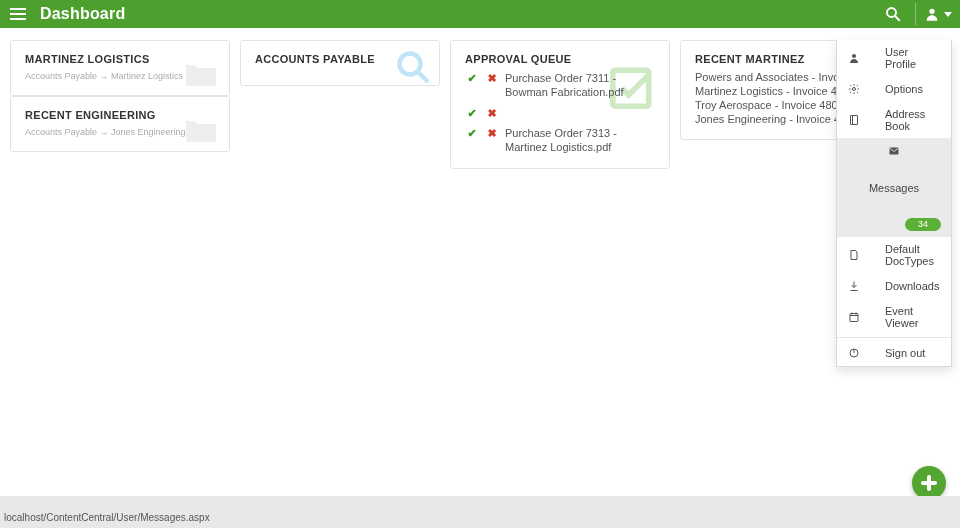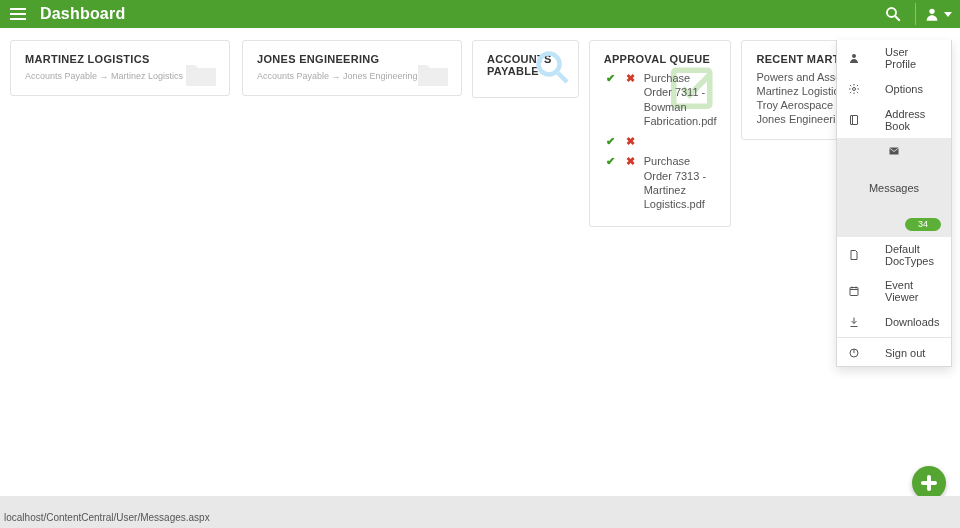--- a/index.html
+++ b/index.html
@@ -10,21 +10,21 @@
   .hamburger { flex-direction:column; gap:3px;}
   .brand { font-size:16px; font-weight:600; margin-left:4px; letter-spacing:.2px;}
   .top-right { margin-left:auto; display:flex; align-items:center; height:100%;}
   .top-btn { width:44px; height:100%; display:flex; align-items:center; justify-content:center; cursor:pointer; position:relative;}
   .top-sep { width:1px; height:22px; background:rgba(255,255,255,.35);}
   .caret-down { width:0;height:0;border-left:4px solid transparent;border-right:4px solid transparent;border-top:5px solid #fff; margin-left:4px;}
   .person { display:flex; align-items:center;}
   svg { display:block; }
 
   .cards { padding:12px 10px; display:flex; gap:10px; align-items:flex-start;}
-  .col { display:flex; flex-direction:row; gap:12px; }
+  .col { display:flex; flex-direction:column; gap:0; }
   .card { background:#fff; border:1px solid #e3e3e3; border-radius:3px; padding:12px 14px 14px; position:relative; }
   .card.small { width:220px; min-height:54px;}
   .card.search { width:200px; min-height:42px;}
   .card.approval { width:220px; min-height:120px;}
   .card.favorites { width:250px; min-height:100px;}
   .card h3 { margin:0 0 6px; font-size:11px; font-weight:700; letter-spacing:.3px; color:#333;}
   .crumb { font-size:9px; color:#aaa; }
   .folder-bg { position:absolute; right:10px; top:18px; opacity:1;}
   .mag-bg { position:absolute; right:8px; top:8px;}
   .check-bg { position:absolute; right:6px; top:18px;}
@@ -84,21 +84,21 @@
       <svg class="folder-bg" width="36" height="30" viewBox="0 0 24 20" fill="#eee">
           <path d="M2 4h6l2 2h12v12H2z"></path>
         </svg>
       <h3>MARTINEZ LOGISTICS</h3>
       <div class="crumb">Accounts Payable → Martinez Logistics</div>
     </div>
     <div class="card small">
       <svg class="folder-bg" width="36" height="30" viewBox="0 0 24 20" fill="#eee">
           <path d="M2 4h6l2 2h12v12H2z"></path>
         </svg>
-      <h3>JONES ENGINEERING</h3>
+      <h3>RECENT ENGINEERING</h3>
       <div class="crumb">Accounts Payable → Jones Engineering</div>
     </div>
   </div>
 
   <div class="card search">
     <svg class="mag-bg" width="36" height="36" viewBox="0 0 24 24" fill="none" stroke="#bfe4f7" stroke-width="3">
         <circle cx="10" cy="10" r="7"></circle>
         <line x1="16" y1="16" x2="22" y2="22"></line>
       </svg>
     <h3>ACCOUNTS PAYABLE</h3>
@@ -182,36 +182,36 @@
     <span class="ico">
         <svg width="12" height="12" viewBox="0 0 24 24" fill="none" stroke="#555" stroke-width="2">
           <path d="M6 3h9l3 3v15H6z"></path>
         </svg>
       </span>
     <span>Default DocTypes</span>
   </div>
   <div class="mi">
     <span class="ico">
         <svg width="12" height="12" viewBox="0 0 24 24" fill="none" stroke="#555" stroke-width="2">
+          <path d="M12 3v12M7 10l5 5 5-5M5 21h14"></path>
+        </svg>
+      </span>
+    <span>Downloads</span>
+  </div>
+  <div class="mi">
+    <span class="ico">
+        <svg width="12" height="12" viewBox="0 0 24 24" fill="none" stroke="#555" stroke-width="2">
           <rect x="4" y="5" width="16" height="16" rx="1"></rect>
           <line x1="4" y1="9" x2="20" y2="9"></line>
           <line x1="8" y1="3" x2="8" y2="7"></line>
           <line x1="16" y1="3" x2="16" y2="7"></line>
         </svg>
       </span>
     <span>Event Viewer</span>
   </div>
-  <div class="mi">
-    <span class="ico">
-        <svg width="12" height="12" viewBox="0 0 24 24" fill="none" stroke="#555" stroke-width="2">
-          <path d="M12 3v12M7 10l5 5 5-5M5 21h14"></path>
-        </svg>
-      </span>
-    <span>Downloads</span>
-  </div>
   <hr>
   <div class="mi">
     <span class="ico">
         <svg width="12" height="12" viewBox="0 0 24 24" fill="none" stroke="#555" stroke-width="2">
           <circle cx="12" cy="12" r="8"></circle>
           <line x1="12" y1="4" x2="12" y2="12"></line>
         </svg>
       </span>
     <span>Sign out</span>
   </div>

